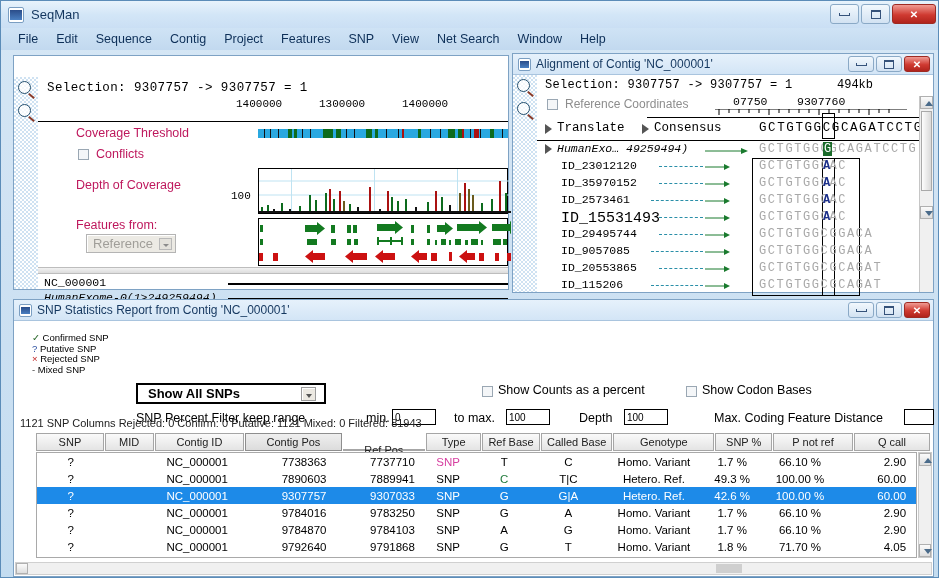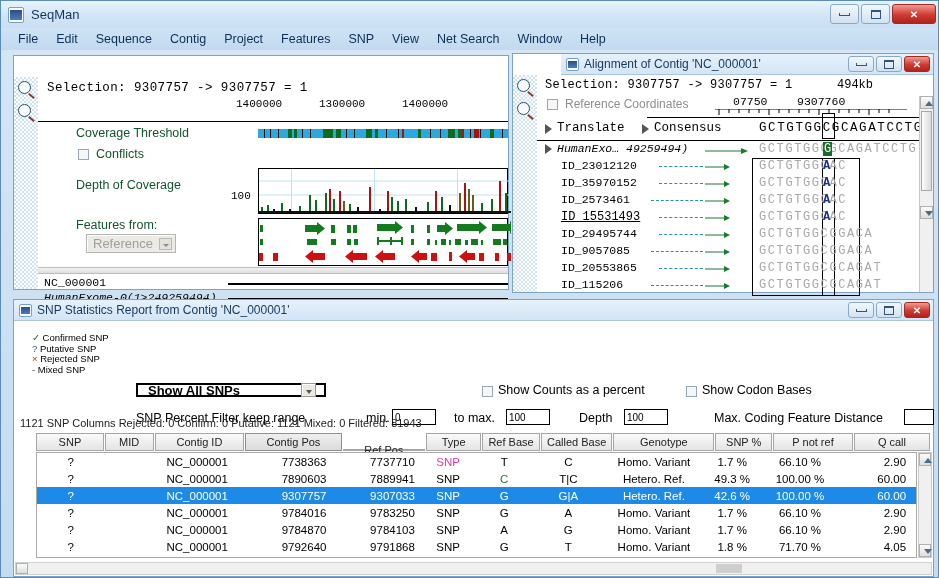--- a/index.html
+++ b/index.html
@@ -102,21 +102,21 @@
     font-family:"Liberation Mono", monospace; font-size:12.5px; color:#000;
     padding:4px 0 3px 9px; letter-spacing:.4px;
   }
   .ruler{
     position:relative;height:24px;border-bottom:1px solid #000;margin-right:0;
   }
   .ruler .tick{
     position:absolute;top:0;font-family:"Liberation Mono",monospace;font-size:11px;
   }
   .row-lbl{
-    font-size:12.5px;color:#14532d;
+    font-size:12.5px;color:#be185d;
   }
   .gridline{position:absolute;top:0;bottom:0;width:1px;background:#bfe3f2;}
 
   .cov-track{
     position:absolute; left:0; right:0; height:9px; background:#2aa8e0;
   }
   .chk{
     width:11px;height:11px;border:1px solid #9aa7b3;background:#f4f6f8;
     display:inline-block;vertical-align:-2px;margin-right:5px;
   }
@@ -134,21 +134,21 @@
   }
   .ref-dd .arr::after{
     content:"";position:absolute;left:3px;top:5px;border-left:3px solid transparent;
     border-right:3px solid transparent;border-top:3px solid #8b8b8b;
   }
   .bot-names{
     font-family:"Liberation Mono",monospace;font-size:11.5px;
   }
 
   
-  #alignment{ left:511px; top:52px; width:422px; height:240px;padding-left:48px; }
+  #alignment{ left:511px; top:52px; width:422px; height:240px; }
   .al-body{position:absolute;left:24px;top:21px;right:0;bottom:0;background:#fff;}
   .mono{font-family:"Liberation Mono",monospace;}
   .seqgray{color:#a8a8a8;}
   .tri{
     display:inline-block;width:0;height:0;
     border-left:7px solid #555;border-top:5px solid transparent;border-bottom:5px solid transparent;
     vertical-align:-1px;
   }
   .sb-v{
     position:absolute;right:0;top:21px;bottom:0;width:14px;
@@ -179,21 +179,21 @@
   }
   .tab{
     border:1px solid #9fb4c7;border-bottom:none;background:#fff;
     padding:2px 9px 2px 9px;font-size:12px;color:#18334f;
     border-radius:2px 2px 0 0;
   }
   .legend{ font-size:9.5px; line-height:10.5px; }
   .legend .c{color:#2d6a2d}.legend .q{color:#2b4fa0}
   .legend .x{color:#c02020}.legend .m{color:#444}
   .combo{
-    border:2px solid #000;background:#fff;height:14px;
+    border:2px solid #000;background:#fff;height:21px;
     display:flex;align-items:center;justify-content:space-between;
     font-weight:bold;font-size:13px;padding:0 8px 0 10px;
   }
   .combo .arr{
     width:15px;height:14px;border:1px solid #9b9b9b;background:#ece9e2;
     position:relative;box-shadow: inset 1px 1px 0 #fff;
   }
   .combo .arr::after{
     content:"";position:absolute;left:4px;top:6px;border-left:3.5px solid transparent;
     border-right:3.5px solid transparent;border-top:4px solid #555;
@@ -568,21 +568,21 @@
           <span class="mono" style="position:absolute;left:24px;top:1px;font-size:11.5px;">ID_2573461</span>
           <span style="position:absolute;left:114px;top:8px;width:52px;border-top:1px dashed #2a8fa8;"></span>
           <svg width="26" height="8" style="position:absolute;left:168px;top:5px;">
               <line x1="0" y1="4" x2="19" y2="4" stroke="#1a7a2e"></line>
               <path d="M19 1 l6 3 l-6 3z" fill="#1a7a2e"></path>
             </svg>
           <span class="mono seqgray" style="position:absolute;left:222px;top:1px;font-size:12px;letter-spacing:1.6px;">GCTGTGGCAC</span>
           <span class="mono" style="position:absolute;left:286px;top:1px;font-size:12px;color:#1b2f8a;font-weight:bold;">A</span>
         </div>
         <div style="position:relative;height:17px;">
-          <span class="mono" style="position:absolute;left:24px;top:1px;font-size:12px;text-decoration:underline;">ID_15531493</span>
+          <span class="mono" style="position:absolute;left:24px;top:1px;font-size:15px;">ID_15531493</span>
           <span style="position:absolute;left:122px;top:8px;width:44px;border-top:1px dashed #2a8fa8;"></span>
           <svg width="26" height="8" style="position:absolute;left:168px;top:5px;">
               <line x1="0" y1="4" x2="19" y2="4" stroke="#1a7a2e"></line>
               <path d="M19 1 l6 3 l-6 3z" fill="#1a7a2e"></path>
             </svg>
           <span class="mono seqgray" style="position:absolute;left:222px;top:1px;font-size:12px;letter-spacing:1.6px;">GCTGTGGCAC</span>
           <span class="mono" style="position:absolute;left:286px;top:1px;font-size:12px;color:#1b2f8a;font-weight:bold;">A</span>
         </div>
         <div style="position:relative;height:17px;">
           <span class="mono" style="position:absolute;left:24px;top:1px;font-size:11.5px;">ID_29495744</span>

